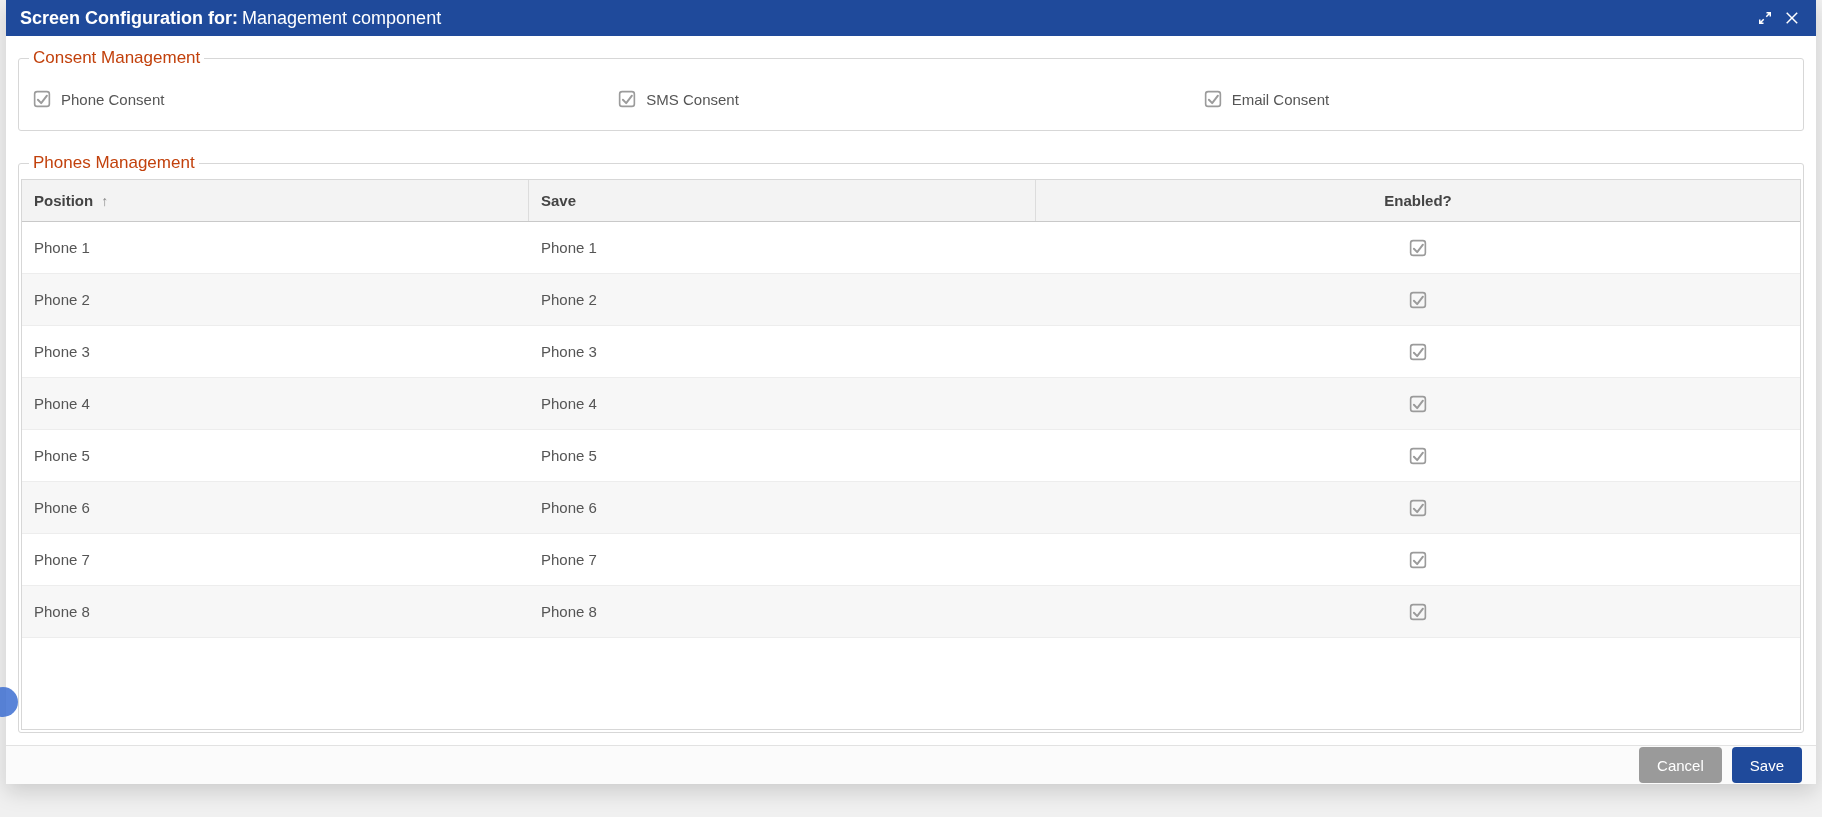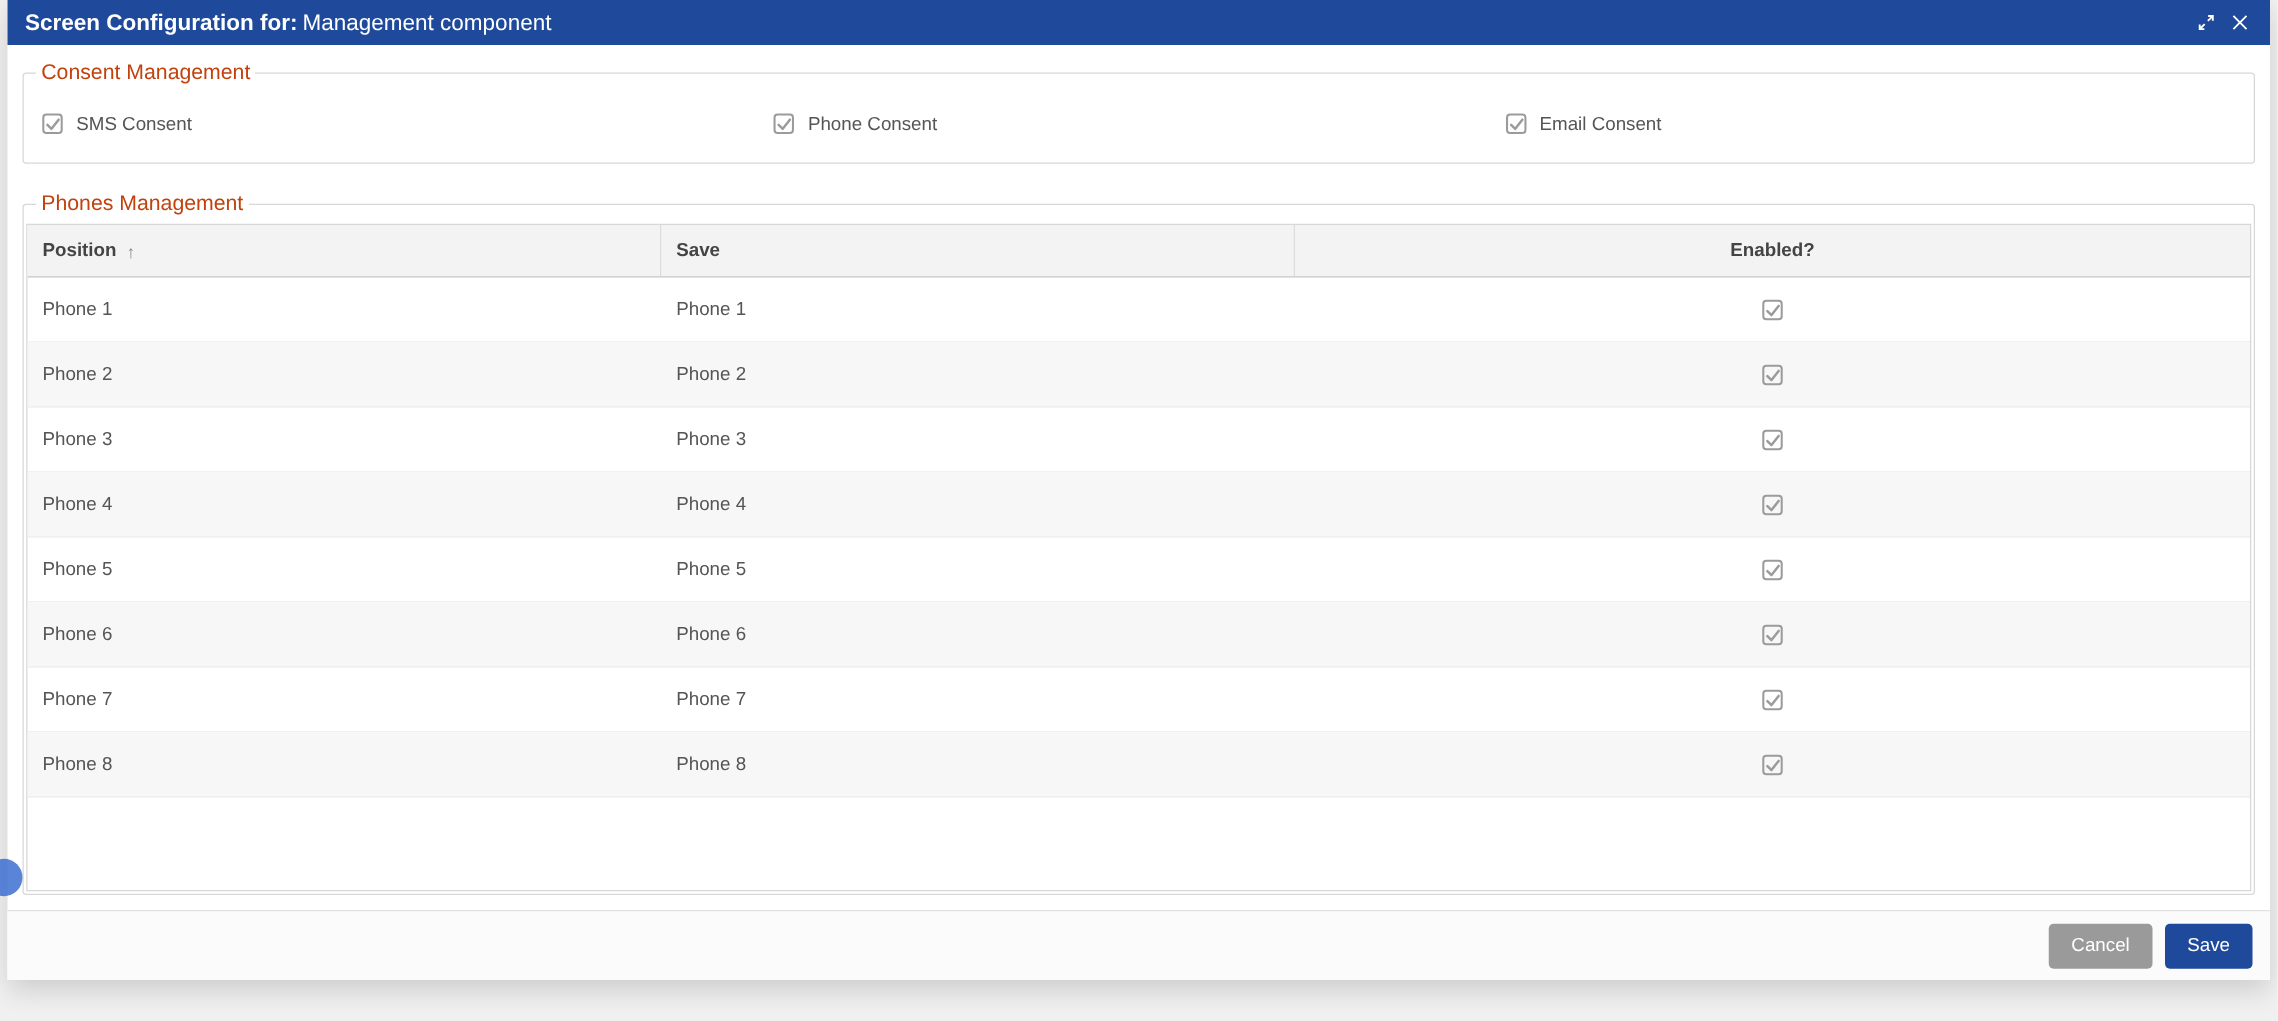--- a/index.html
+++ b/index.html
@@ -141,21 +141,21 @@
     color: #555;
     font-size: 15px;
   }
   .trow:nth-child(even) { background: #f7f7f7; }
   .trow .td { padding: 0 12px; display: flex; align-items: center; }
   .trow .col-enabled { justify-content: center; }
 
   .modal-footer {
     border-top: 1px solid #e2e2e2;
     background: #fbfbfb;
-    height: 56px;
+    height: 39px;
     display: flex;
     align-items: center;
     justify-content: flex-end;
     padding: 0 14px;
     gap: 10px;
   }
   .btn {
     height: 36px;
     padding: 0 18px;
     border: none;
@@ -208,30 +208,30 @@
     <fieldset class="group">
       <legend>Consent Management</legend>
       <div class="consent-row" id="consent-row">
           <div class="consent-item">
             <span class="chk">
               <svg viewBox="0 0 22 22">
                 <rect class="box" x="2" y="2" width="18" height="18" rx="3"></rect>
                 <polyline class="mark" points="6,12 10,16 17,7"></polyline>
               </svg>
             </span>
-            <span>SMS Consent</span>
+            <span>Phone Consent</span>
           </div>
           <div class="consent-item">
             <span class="chk">
               <svg viewBox="0 0 22 22">
                 <rect class="box" x="2" y="2" width="18" height="18" rx="3"></rect>
                 <polyline class="mark" points="6,12 10,16 17,7"></polyline>
               </svg>
             </span>
-            <span>Phone Consent</span>
+            <span>SMS Consent</span>
           </div>
           <div class="consent-item">
             <span class="chk">
               <svg viewBox="0 0 22 22">
                 <rect class="box" x="2" y="2" width="18" height="18" rx="3"></rect>
                 <polyline class="mark" points="6,12 10,16 17,7"></polyline>
               </svg>
             </span>
             <span>Email Consent</span>
           </div>

